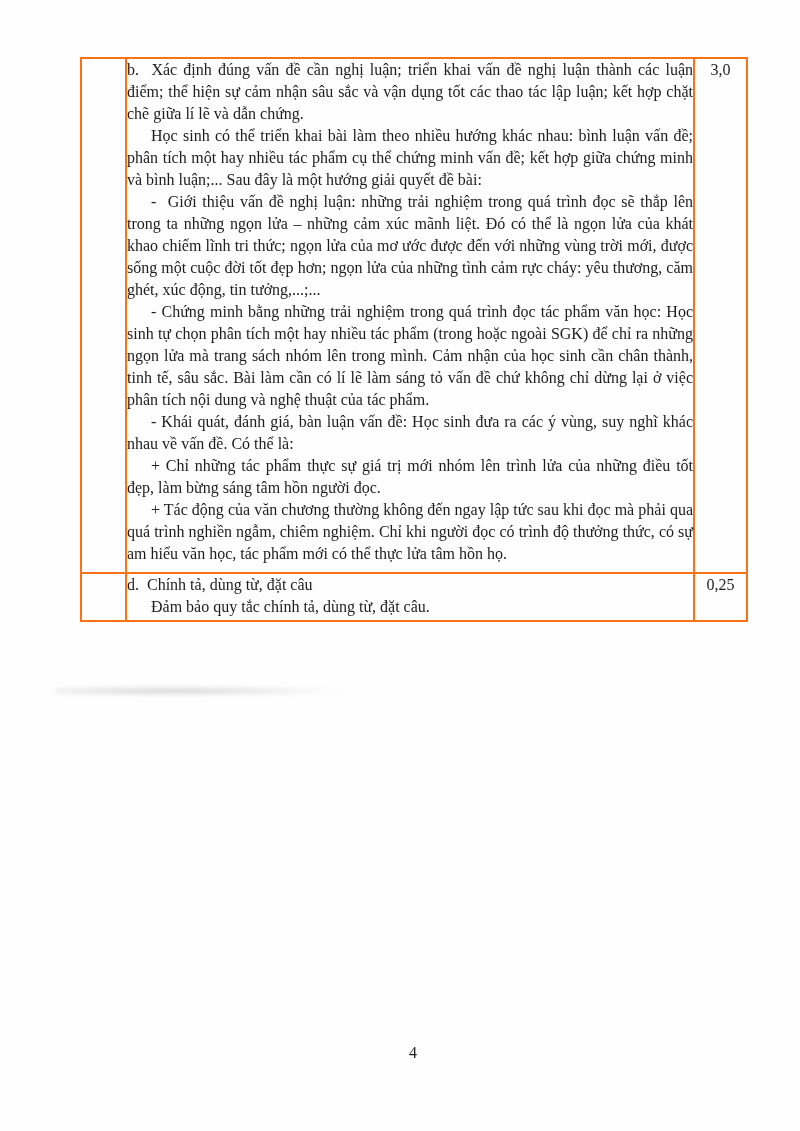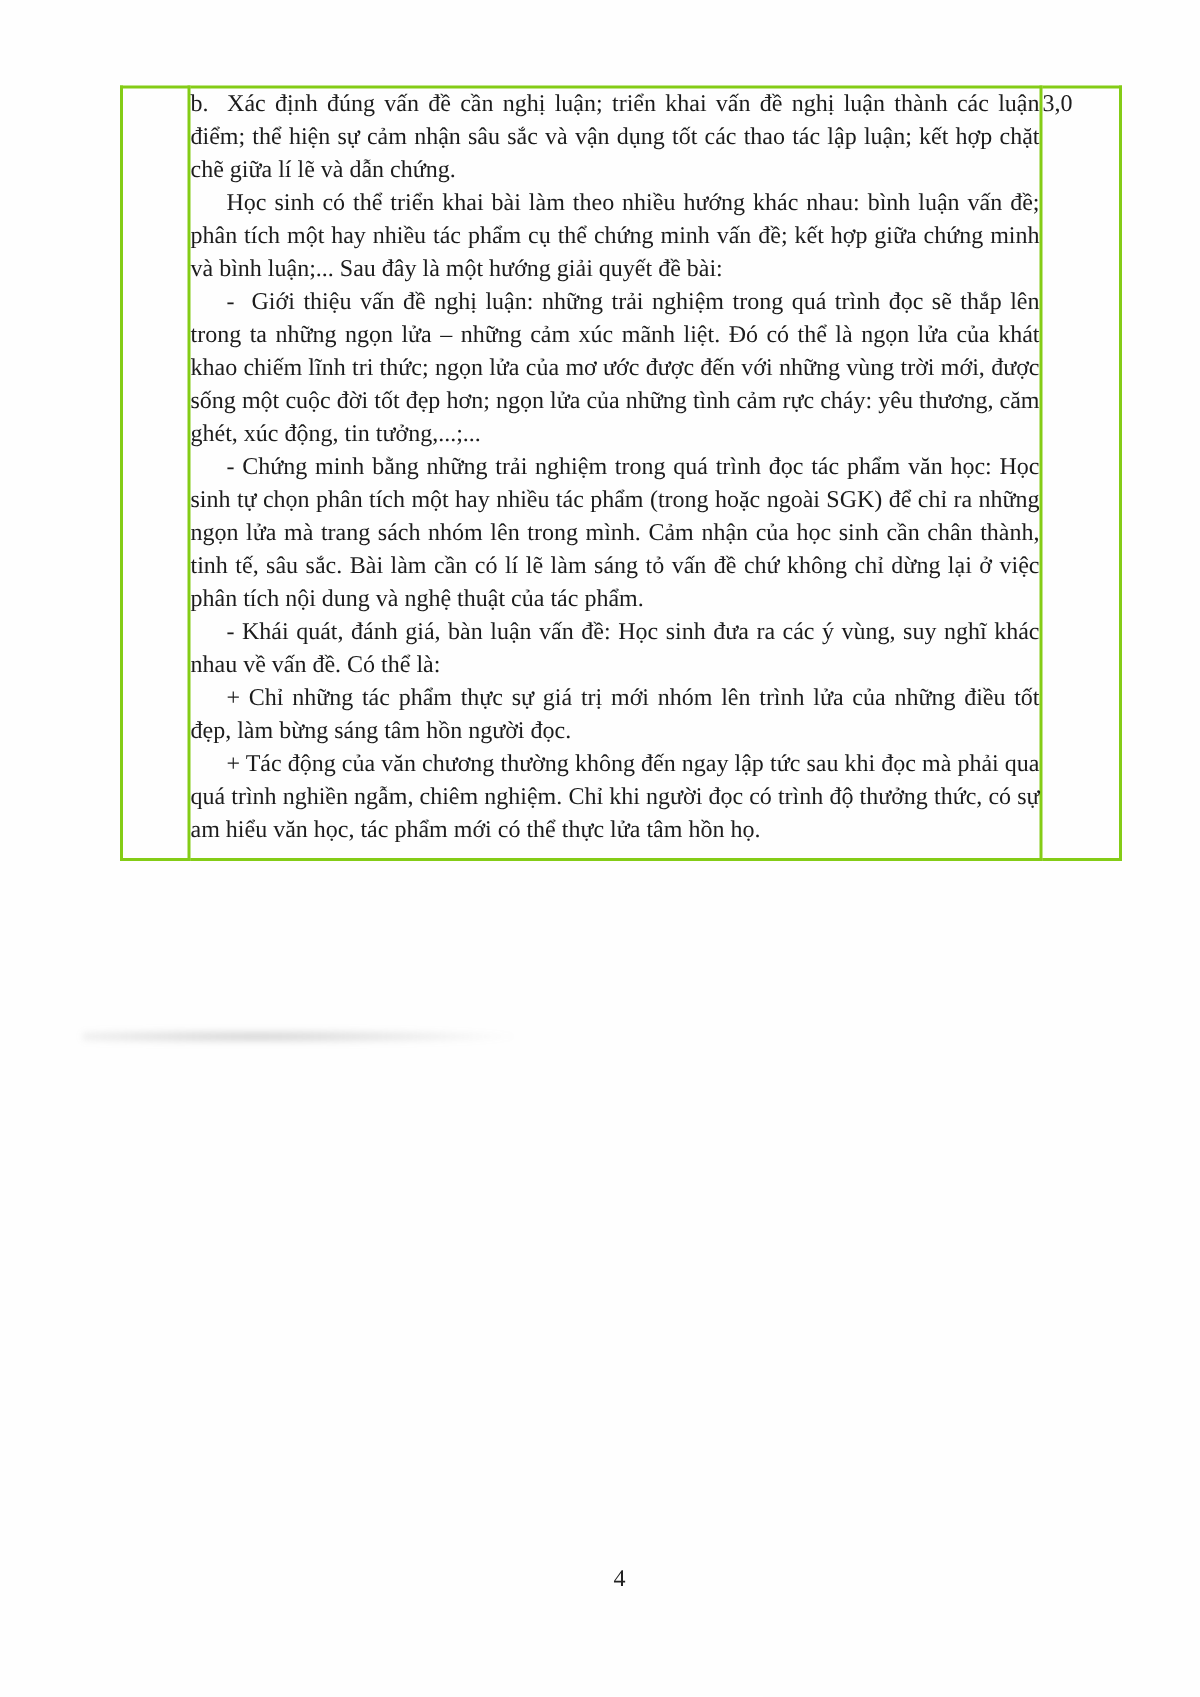--- a/index.html
+++ b/index.html
@@ -18,35 +18,36 @@
   }
   table.rubric {
     position: absolute;
     left: 80px;
     top: 57px;
     width: 666px;
     border-collapse: collapse;
     table-layout: fixed;
   }
   table.rubric td {
-    border: 2px solid #84cc16;
+    border: 2px solid #f97316;
     vertical-align: top;
     padding: 0;
   }
   col.c-idx   { width: 45px; }
   col.c-body  { width: 568px; }
   col.c-score { width: 53px; }
 
   td.cell-body {
     padding: 3px 9px 4px 11px;
     font-size: 16px;
     line-height: 22px;
     text-align: justify;
   }
   td.cell-score {
+    text-align: center;
     font-size: 16px;
     line-height: 22px;
     padding-top: 3px;
   }
   tr.row-b td { height: 513px; }
   tr.row-c td { height: 67px; }
   tr.row-d td { height: 46px; }
 
   p.para {
     margin: 0;
@@ -98,20 +99,28 @@
         <p class="para ind"><span>-&nbsp; Giới thiệu vấn đề nghị luận: những trải nghiệm trong quá trình đọc sẽ thắp lên trong ta </span><span class="seg-it">những ngọn lửa</span><span> – những cảm xúc mãnh liệt. Đó có thể là ngọn lửa của khát khao chiếm lĩnh tri thức; ngọn lửa của mơ ước được đến với những vùng trời mới, được sống một cuộc đời tốt đẹp hơn; ngọn lửa của những tình cảm rực cháy: yêu thương, căm ghét, xúc động, tin tưởng,...;...</span></p>
         <p class="para ind"><span>- Chứng minh bằng những trải nghiệm trong quá trình đọc tác phẩm văn học: Học sinh tự chọn phân tích một hay nhiều tác phẩm (trong hoặc ngoài SGK) để chỉ ra </span><span class="seg-it">những ngọn lửa mà trang sách nhóm lên</span><span> trong mình. Cảm nhận của học sinh cần chân thành, tinh tế, sâu sắc. Bài làm cần có lí lẽ làm sáng tỏ vấn đề chứ không chỉ dừng lại ở việc phân tích nội dung và nghệ thuật của tác phẩm.</span></p>
         <p class="para ind"><span>- Khái quát, đánh giá, bàn luận vấn đề: Học sinh đưa ra các ý vùng, suy nghĩ khác nhau về vấn đề. Có thể là:</span></p>
         <p class="para ind"><span>+ Chỉ những tác phẩm thực sự giá trị mới nhóm lên </span><span class="seg-it">trình lửa</span><span> của những điều tốt đẹp, làm bừng sáng tâm hồn người đọc.</span></p>
         <p class="para ind"><span>+ Tác động của văn chương thường không đến ngay lập tức sau khi đọc mà phải qua quá trình nghiền ngẫm, chiêm nghiệm. Chỉ khi người đọc có trình độ thưởng thức, có sự am hiểu văn học, tác phẩm mới có thể </span><span class="seg-it">thực lửa</span><span> tâm hồn họ.</span></p>
       </td>
       <td class="cell-score"><span>3,0</span></td>
     </tr>
 
 
+    <tr class="row-d">
+      <td class="cell-idx"></td>
+      <td class="cell-body">
+        <p class="para"><span>d.&nbsp; Chính tả, dùng từ, đặt câu</span></p>
+        <p class="para ind"><span>Đảm bảo quy tắc chính tả, dùng từ, đặt câu.</span></p>
+      </td>
+      <td class="cell-score"><span>0,25</span></td>
+    </tr>
   </tbody>
     </table>
 
   <div class="scan-smudge"></div>
 
   <div class="page-number">4</div>
 
 </div>
 
 </body></html>

